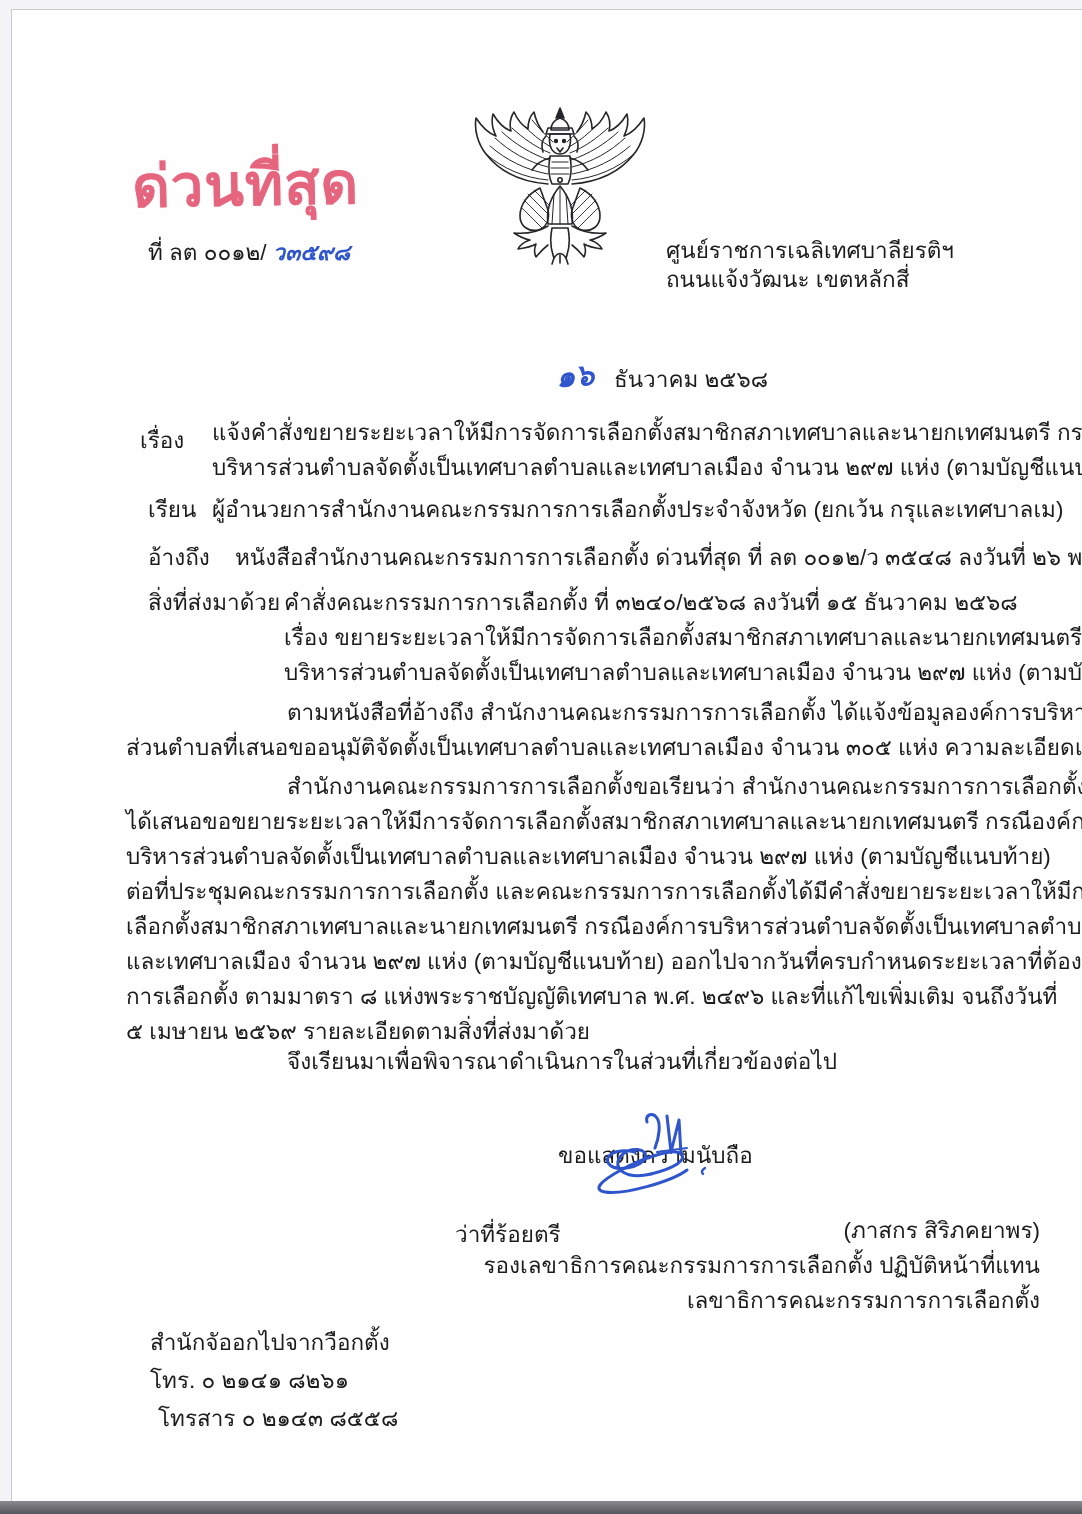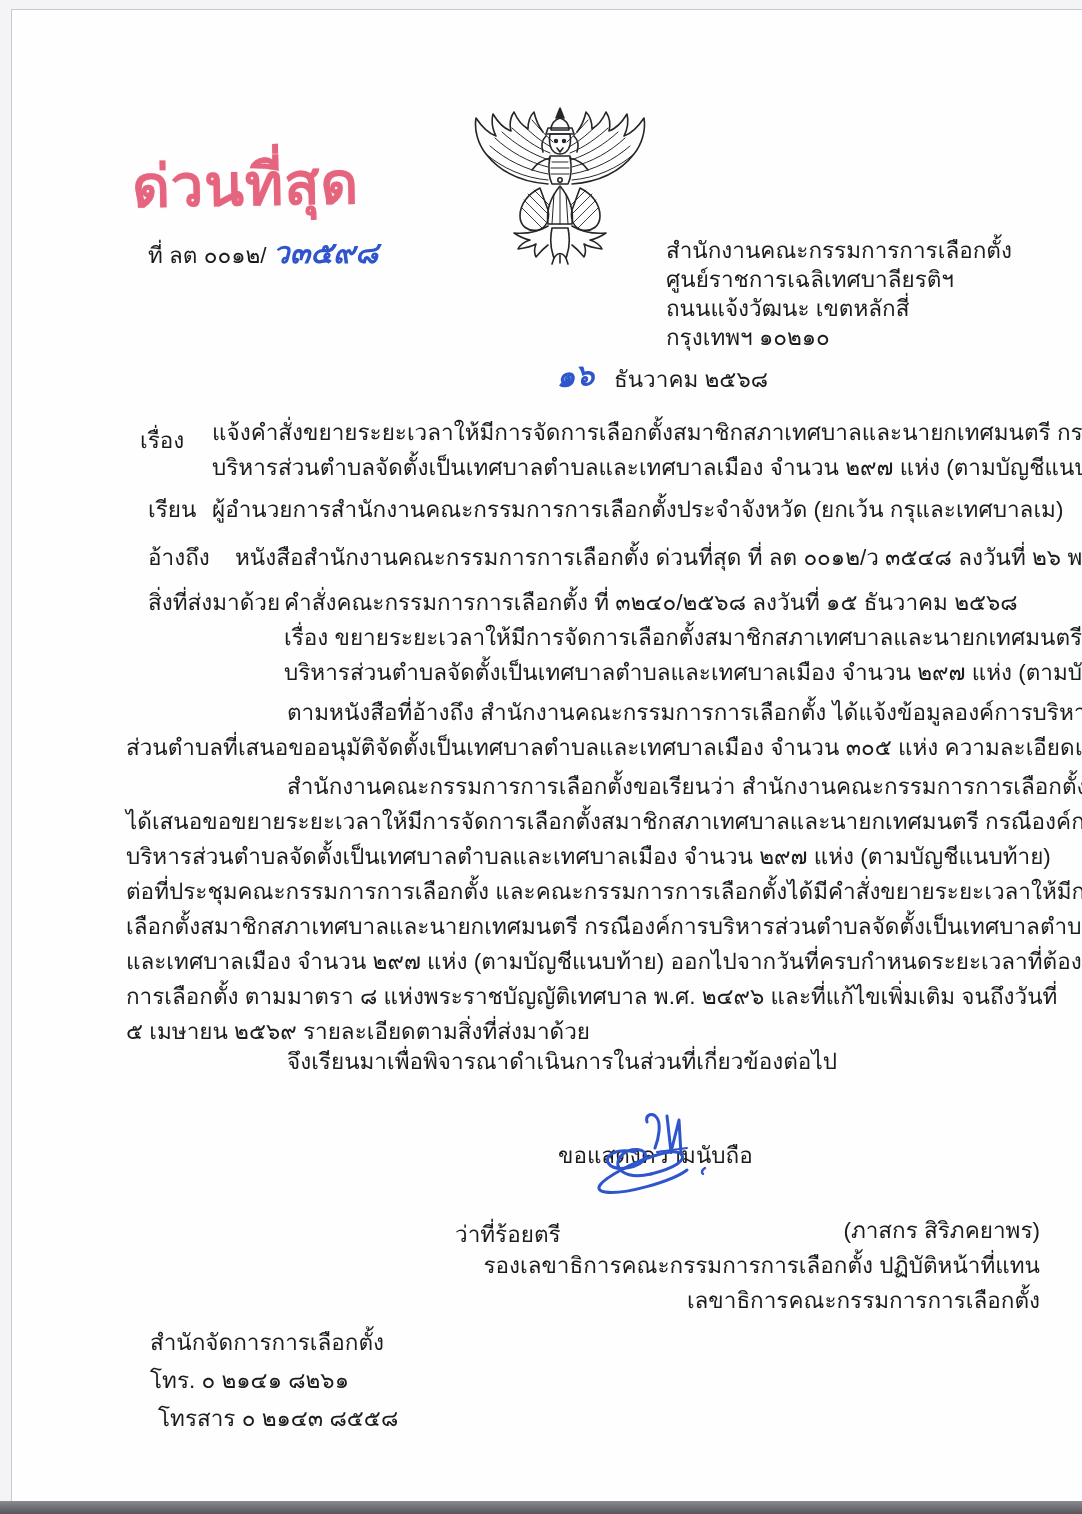--- a/index.html
+++ b/index.html
@@ -34,21 +34,21 @@
 </style>
 </head>
 <body>
 
 <div class="page"></div>
 
 <div class="abs stamp" style="left:132px;top:138px;">ด่วนที่สุด</div>
 
 <div class="abs t" style="left:148px;top:238px;">
   <span>ที่ ลต ๐๐๑๒/</span>
-  <span class="hand" style="font-size:30px;">ว๓๕๙๘</span>
+  <span class="hand" style="font-size:22px;">ว๓๕๙๘</span>
 </div>
 
 <div class="abs" style="left:462px;top:106px;">
   <svg width="196" height="160" viewBox="0 0 196 160" fill="none" stroke="#26262a" stroke-width="1.6" stroke-linecap="round" stroke-linejoin="round">
 
     <path d="M86 78 C 60 76 38 66 24 48 C 16 38 12 24 14 12 C 22 24 28 28 34 30 C 30 22 29 16 31 8 C 37 18 43 23 49 25 C 47 17 48 12 52 6 C 56 15 61 20 66 23 C 66 15 68 10 72 6 C 74 15 77 21 81 26"></path>
     <path d="M24 48 C 40 62 62 72 86 74" stroke-width="1"></path>
     <path d="M28 40 C 44 54 64 64 86 68" stroke-width="1"></path>
     <path d="M33 32 C 48 46 66 56 86 61" stroke-width="1"></path>
     <path d="M40 26 C 53 38 69 48 87 54" stroke-width="1"></path>
@@ -93,24 +93,22 @@
     <path d="M98 82 L 98 118 M92 88 L 90 118 M104 88 L 106 118" stroke-width="1"></path>
 
     <path d="M86 120 C 76 126 64 128 52 127 C 58 131 62 133 68 134 C 62 136 58 139 56 143 C 63 142 69 141 74 138 C 72 143 72 147 74 151 C 78 146 82 142 86 139"></path>
     <path d="M110 120 C 120 126 132 128 144 127 C 138 131 134 133 128 134 C 134 136 138 139 140 143 C 133 142 127 141 122 138 C 124 143 124 147 122 151 C 118 146 114 142 110 139"></path>
     <path d="M90 122 C 88 132 88 142 92 152 C 96 146 100 146 104 152 C 108 142 108 132 106 122 Z"></path>
     <path d="M92 152 L 90 158 M98 149 L 98 157 M104 152 L 106 158"></path>
   </svg>
 </div>
 
 <div class="abs addr" style="left:666px;top:236px;">
-  <div>สำนักงานคณะกรรมการการเลือกตั้ง</div>
   <div>ศูนย์ราชการเฉลิเทศบาลียรติฯ</div>
   <div>ถนนแจ้งวัฒนะ เขตหลักสี่</div>
-  <div>กรุงเทพฯ ๑๐๒๑๐</div>
 </div>
 
 <div class="abs hand" style="left:556px;top:352px;font-size:30px;transform:rotate(-4deg);">๑๖</div>
 <div class="abs t" style="left:614px;top:365px;">ธันวาคม ๒๕๖๘</div>
 
 <div class="abs t" style="left:140px;top:418px;margin-top:8px;">เรื่อง</div>
 <div class="abs t" style="left:212px;top:418px;">แจ้งคำสั่งขยายระยะเวลาให้มีการจัดการเลือกตั้งสมาชิกสภาเทศบาลและนายกเทศมนตรี กรณีองค์การ</div>
 <div class="abs t" style="left:212px;top:453px;">บริหารส่วนตำบลจัดตั้งเป็นเทศบาลตำบลและเทศบาลเมือง จำนวน ๒๙๗ แห่ง (ตามบัญชีแนบท้าย)</div>
 
 <div class="abs t" style="left:148px;top:495px;">เรียน</div>
@@ -150,17 +148,17 @@
     <path d="M130 56 C 127 58 126 60 128 62" stroke-width="2.4"></path>
   </svg>
 </div>
 
 <div class="abs t" style="left:455px;top:1180px;margin-top:40px;">ว่าที่ร้อยตรี</div>
 
 <div class="abs center-block t" style="left:160px;top:1216px;width:880px;">(ภาสกร  สิริภคยาพร)</div>
 <div class="abs center-block t" style="left:160px;top:1251px;width:880px;">รองเลขาธิการคณะกรรมการการเลือกตั้ง ปฏิบัติหน้าที่แทน</div>
 <div class="abs center-block t" style="left:160px;top:1286px;width:880px;">เลขาธิการคณะกรรมการการเลือกตั้ง</div>
 
-<div class="abs t" style="left:150px;top:1328px;">สำนักจัดการการเลือกตั้ง</div>
+<div class="abs t" style="left:150px;top:1328px;">สำนักจัออกไปจากวือกตั้ง</div>
 <div class="abs t" style="left:150px;top:1366px;">โทร.  ๐ ๒๑๔๑ ๘๒๖๑</div>
 <div class="abs t" style="left:150px;top:1404px;margin-left:8px;">โทรสาร  ๐ ๒๑๔๓ ๘๕๕๘</div>
 
 <div class="scan-edge-bottom"></div>
 
 </body></html>

